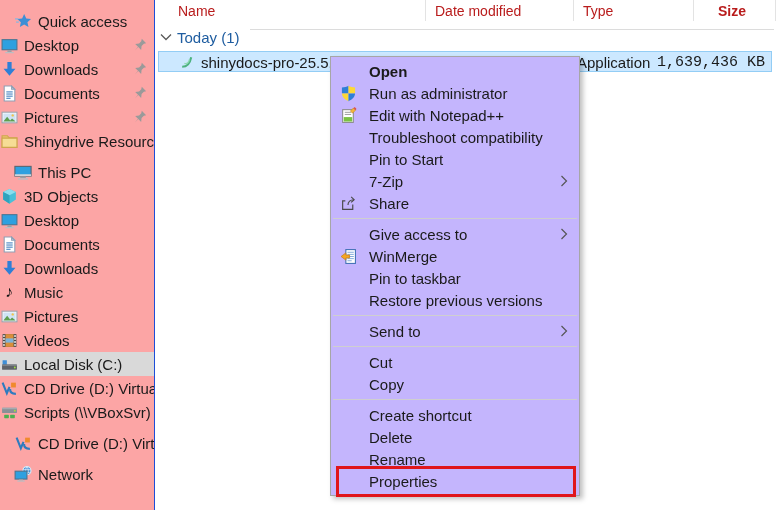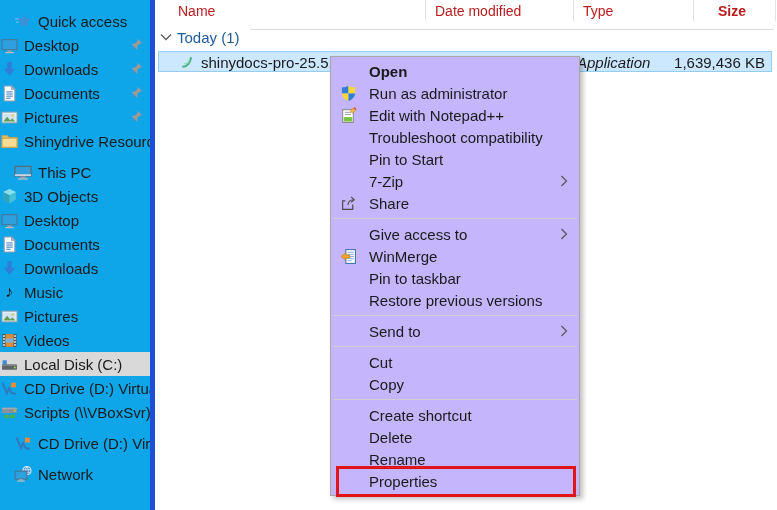--- a/index.html
+++ b/index.html
@@ -10,23 +10,23 @@
     color: #1a1a1a;
     background: #ffffff;
     position: relative;
     overflow: hidden;
   }
   svg { display: block; }
 
   
   .sidebar {
     position: absolute; left: 0; top: 0; width: 155px; height: 510px;
-    border-right: 5px solid #1d4ed8;
+    border-right: 1px solid #1d4ed8;
     padding-top: 9px;
-    background: #0ea5e9;
+    background: #fca5a5;
     overflow: hidden;
   }
   .tree-item {
     height: 24px; display: flex; align-items: center;
     white-space: nowrap; position: relative; cursor: default;
   }
   .tree-item.lvl0 { padding-left: 14px; }
   .tree-item.lvl1 { }
   .tree-item.gap  { margin-top: 7px; }
   .tree-item.selected { background: #d9d9d9; }
@@ -53,22 +53,22 @@
   .group-chevron { width: 12px; height: 12px; margin: 2px 5px 0 2px; }
   .group-rule { flex: 1; height: 1px; background: #dcdcdc; margin-left: 10px; }
 
   .file-row {
     position: absolute; left: 2px; top: 51px; width: 614px; height: 21px;
     background: #cce8ff; border: 1px solid #93cdf5;
     display: flex; align-items: center;
   }
   .file-icon { position: absolute; left: 21px; top: 3px; width: 14px; height: 14px; }
   .file-name { position: absolute; left: 42px; top: 2px; }
-  .file-type { position: absolute; left: 418px; top: 2px; font-style: italic; }
-  .file-size { position: absolute; right: 6px; top: 2px; }
+  .file-type { position: absolute; left: 418px; top: 2px; }
+  .file-size { position: absolute; right: 6px; top: 2px; font-family: Liberation Mono, monospace; }
 
   
   .context-menu {
     position: absolute; left: 330px; top: 56px; width: 250px;
     background: #c4b5fd; border: 1px solid #a6a6a6;
     box-shadow: 3px 3px 5px rgba(0,0,0,0.25);
     padding: 3px 0; z-index: 10;
   }
   .menu-item {
     height: 22px; display: flex; align-items: center;

